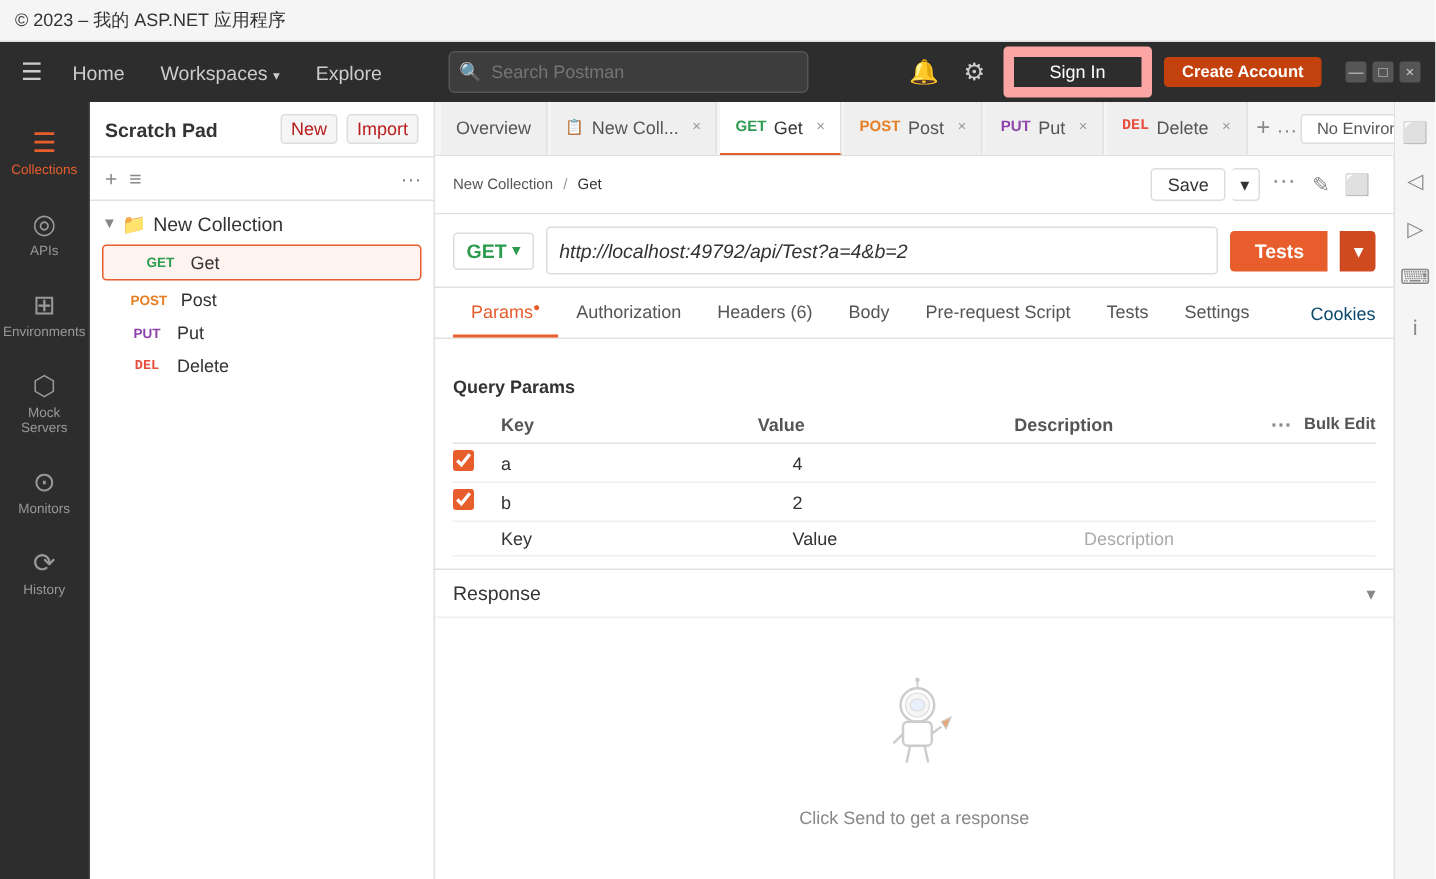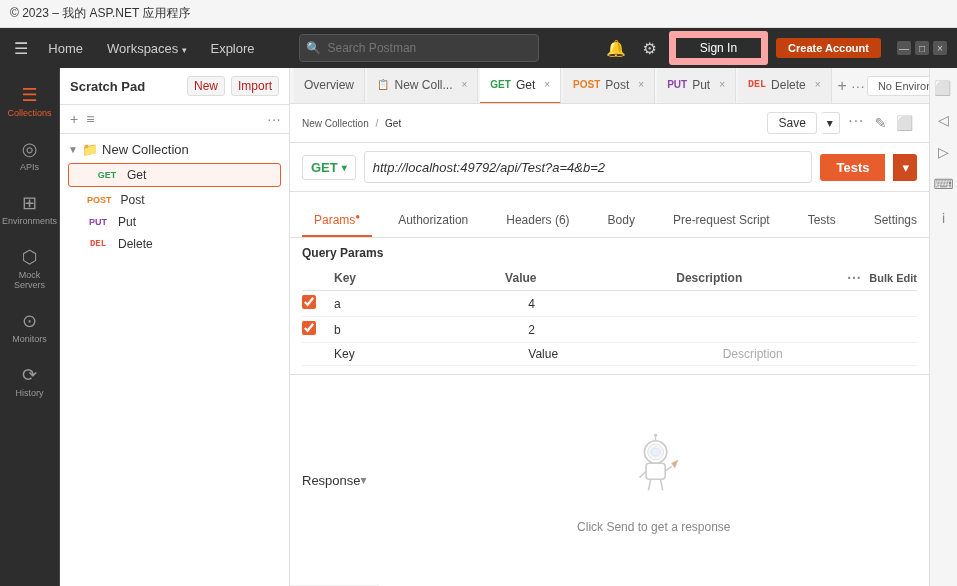--- a/index.html
+++ b/index.html
@@ -324,22 +324,21 @@
       border-left: 1px solid #c44419;
     }
 
     
     .request-tabs {
       display: flex;
       align-items: center;
       padding: 0 12px;
       border-bottom: 1px solid #e0e0e0;
       background: #fff;
-      gap: 14px;
-      margin-top: 12px;
+      gap: 0;
     }
     .req-tab {
       padding: 8px 12px;
       font-size: 12px;
       color: #555;
       cursor: pointer;
       border-bottom: 2px solid transparent;
       white-space: nowrap;
     }
     .req-tab.active {
@@ -347,20 +346,21 @@
       border-bottom: 2px solid #e85d2c;
       font-weight: 500;
     }
     .req-tab-dot { color: #e85d2c; font-size: 8px; vertical-align: super; }
     .cookies-link { margin-left: auto; font-size: 12px; color: #0c4a6e; cursor: pointer; }
 
     
     .params-section {
       padding: 8px 12px;
       background: #fff;
+      margin-top: 17px;
     }
     .section-title { font-size: 12px; font-weight: 600; color: #333; margin-bottom: 6px; }
     .params-table { width: 100%; }
     .params-table-header {
       display: grid;
       grid-template-columns: 32px 1fr 1fr 1fr auto;
       align-items: center;
       padding: 4px 0;
       border-bottom: 1px solid #e0e0e0;
       color: #555;
@@ -387,21 +387,21 @@
     .param-desc { color: #aaa; }
     .bulk-edit { font-size: 11px; color: #555; cursor: pointer; display: flex; align-items: center; gap: 2px; }
     .bulk-dots { color: #888; font-size: 14px; cursor: pointer; margin-right: 4px; }
 
     
     .response-section {
       border-top: 1px solid #e0e0e0;
       background: #fff;
       flex: 1;
       display: flex;
-      flex-direction: row;
+      flex-direction: column;
     }
     .response-header {
       display: flex;
       align-items: center;
       padding: 8px 12px;
       border-bottom: 1px solid #f0f0f0;
     }
     .response-title { font-size: 13px; font-weight: 500; color: #333; }
     .response-chevron { color: #888; font-size: 12px; margin-left: auto; }
     .response-body {

